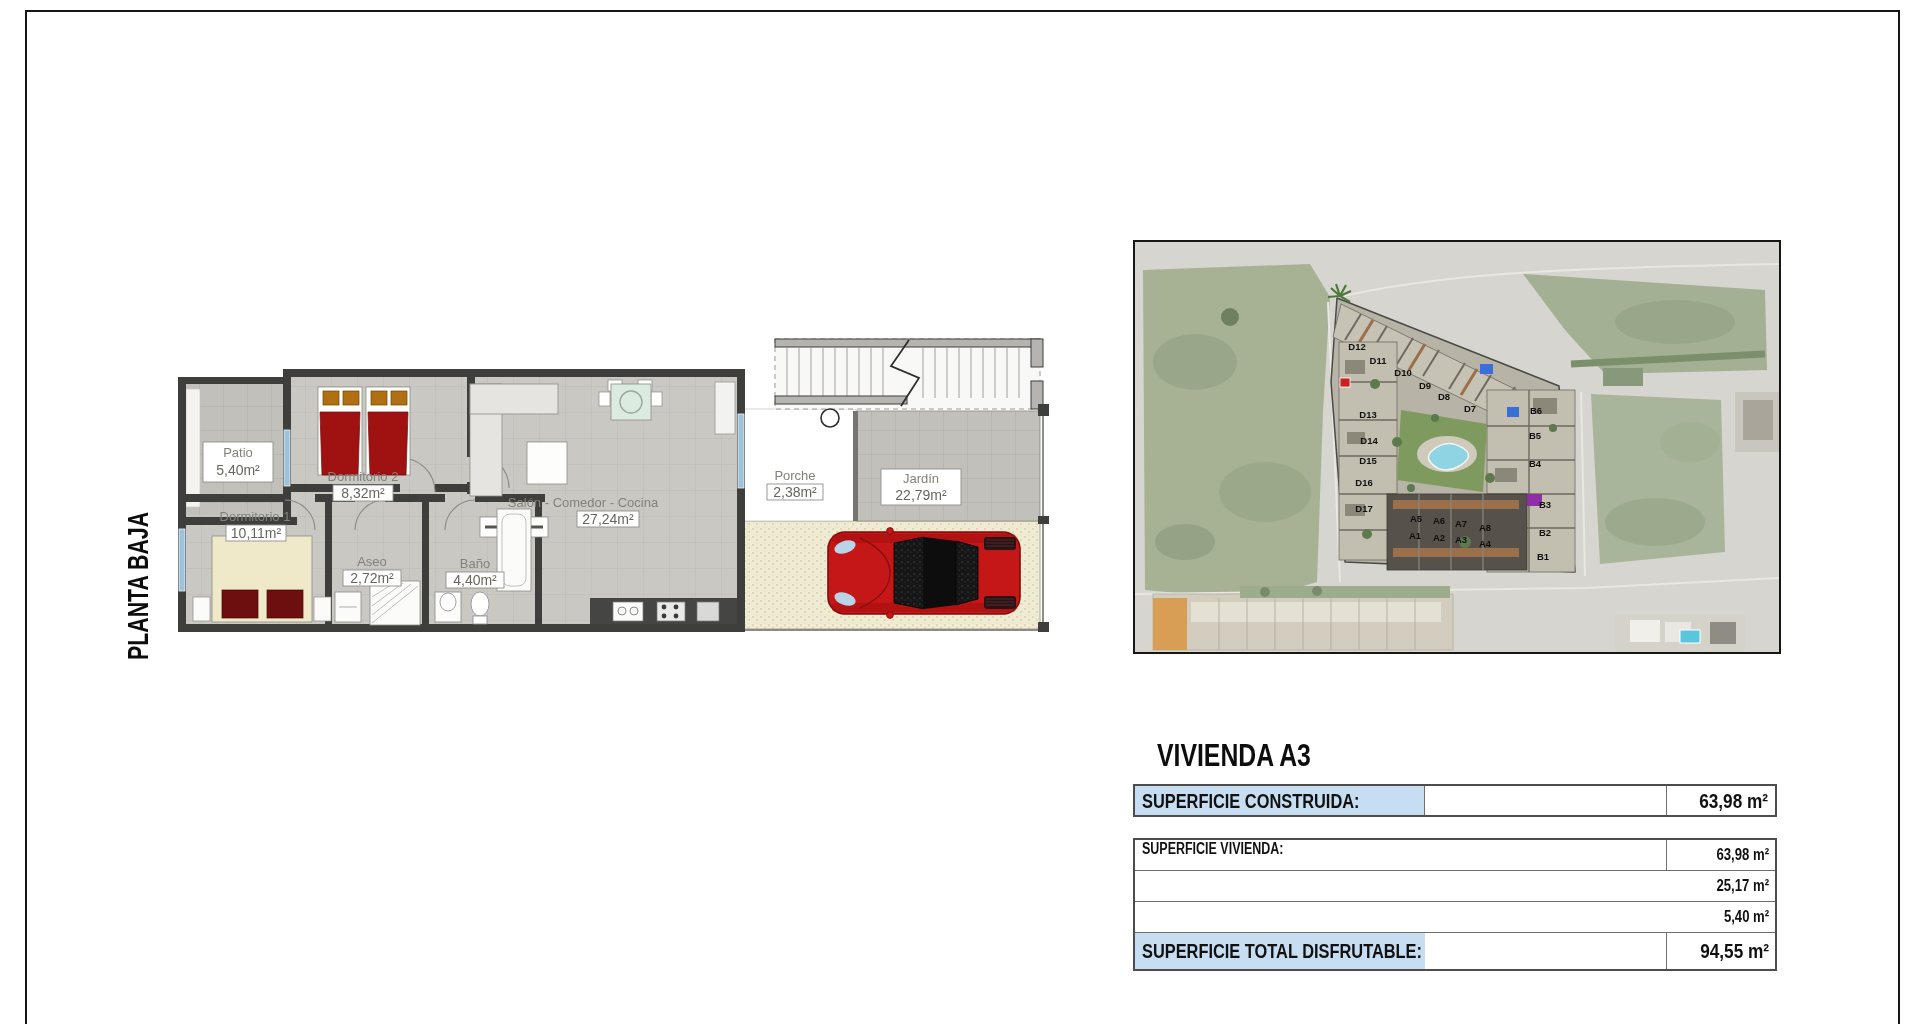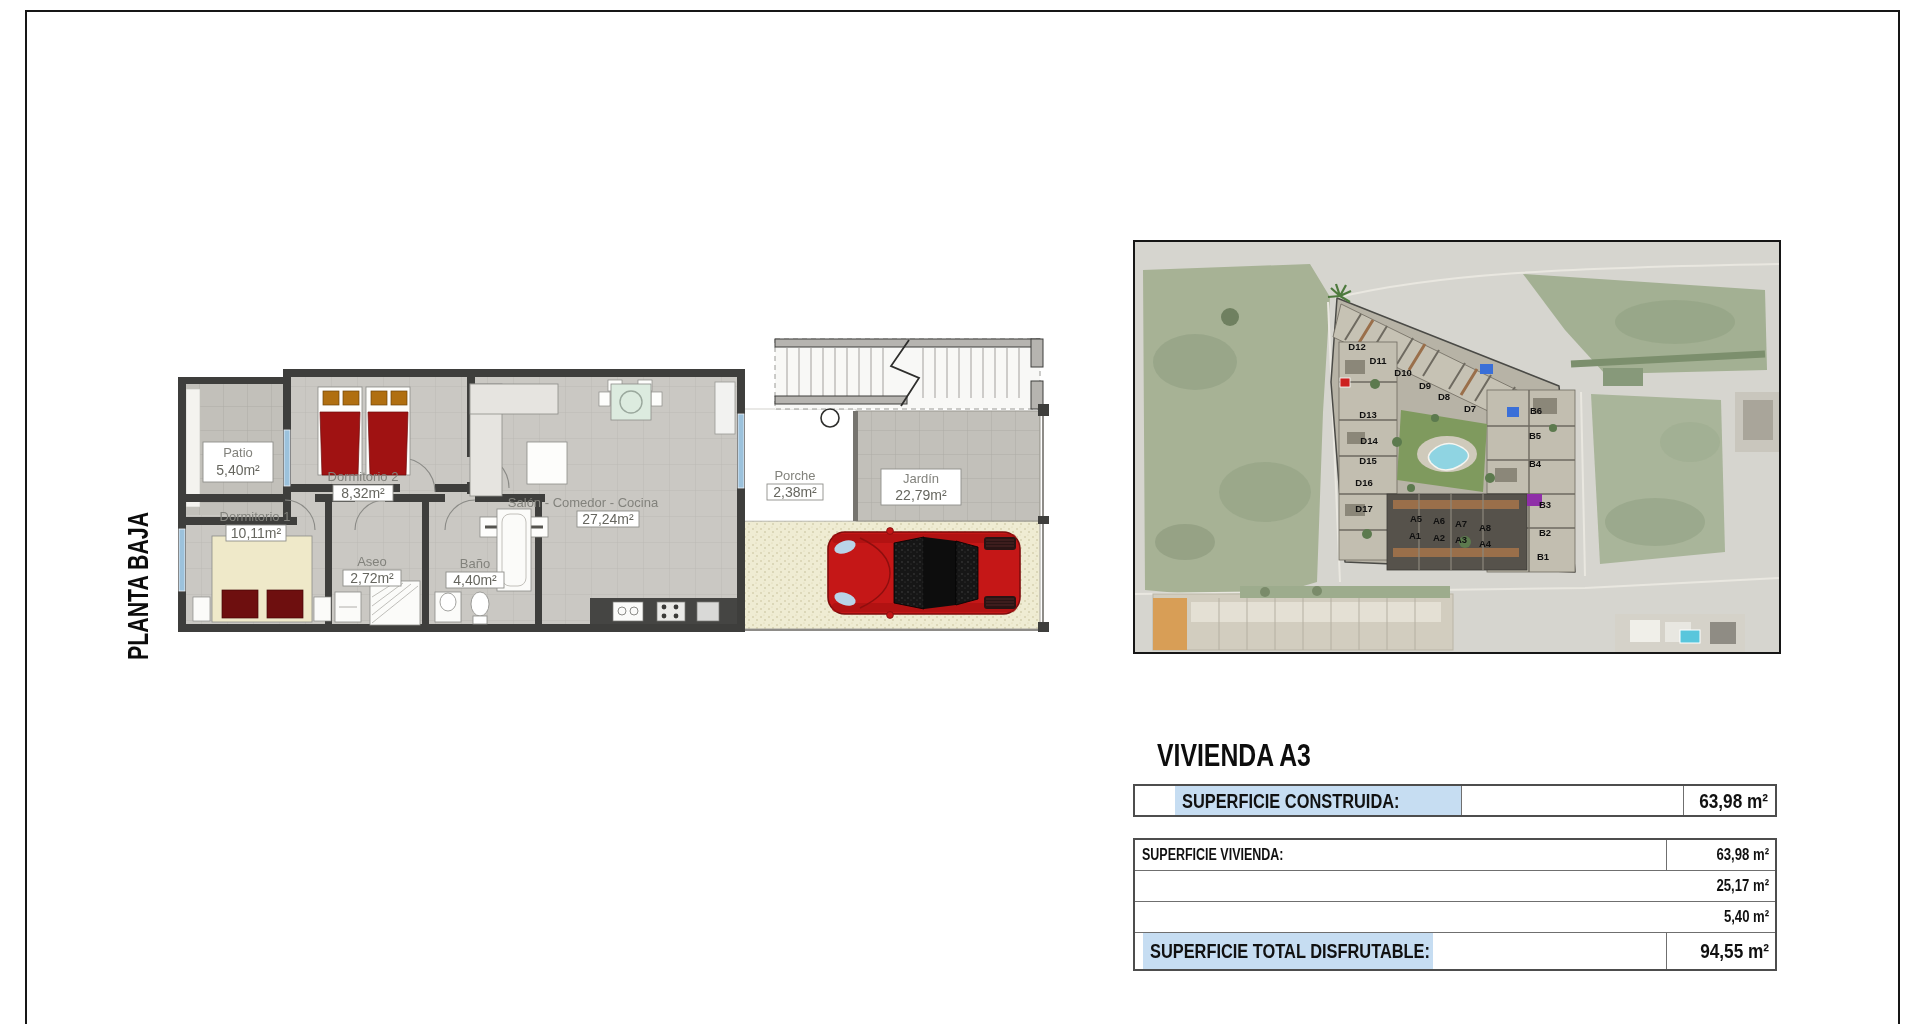--- a/index.html
+++ b/index.html
@@ -16,36 +16,36 @@
   .map-wrap{position:absolute;left:1133px;top:240px;width:644px;height:410px;
             border:2px solid #161616;background:#d946ef;}
   .map-wrap svg{display:block;}
   
   .dwelling-title{position:absolute;left:1157px;top:738px;font-size:31px;font-weight:bold;
     transform:scaleX(0.8);transform-origin:left center;color:#0d0d0d;white-space:nowrap;}
   
   .t1{position:absolute;left:1133px;top:784px;width:644px;height:33px;display:flex;
       border:2px solid #4d4d4d;box-sizing:border-box;background:#fff;}
   .t1 .lbl{width:290px;background:#c6ddf2;display:flex;align-items:center;padding-left:7px;
-      box-sizing:border-box;border-right:1px solid #6f6f6f;margin-left:40px;}
+      box-sizing:border-box;border-right:1px solid #6f6f6f;}
   .t1 .mid{width:242px;border-right:1px solid #6f6f6f;box-sizing:border-box;}
   .t1 .val{flex:1;display:flex;align-items:center;justify-content:flex-end;padding-right:7px;}
   .cond{display:inline-block;transform:scaleX(0.78);transform-origin:left center;
         white-space:nowrap;font-weight:bold;}
   .condr{display:inline-block;transform:scaleX(0.82);transform-origin:right center;
         white-space:nowrap;font-weight:bold;}
   .big{font-size:21px;letter-spacing:0;}
   .t2{position:absolute;left:1133px;top:838px;width:644px;border:2px solid #4d4d4d;
       box-sizing:border-box;background:#fff;}
   .t2 .row{display:flex;height:31px;border-bottom:1px solid #6f6f6f;box-sizing:border-box;}
   .t2 .row:last-child{border-bottom:none;height:36px;}
-  .t2 .lab{width:532px;display:flex;align-items:center;padding-left:7px;box-sizing:border-box;
+  .t2 .lab{width:532px;display:flex;padding-left:7px;box-sizing:border-box;
       border-right:1px solid #6f6f6f;}
   .t2 .val{flex:1;display:flex;align-items:center;justify-content:flex-end;padding-right:6px;}
-  .t2 .row.total .lab{padding-left:8px;}
+  .t2 .row.total .lab{padding-left:0;}
   .t2 .blue{width:290px;height:100%;background:#c6ddf2;display:flex;align-items:center;
       padding-left:7px;box-sizing:border-box;}
   .sm{font-size:16px;}
   .smv{font-size:16px;}
 </style>
 </head>
 <body>
 
 <div class="frame"></div>
 

